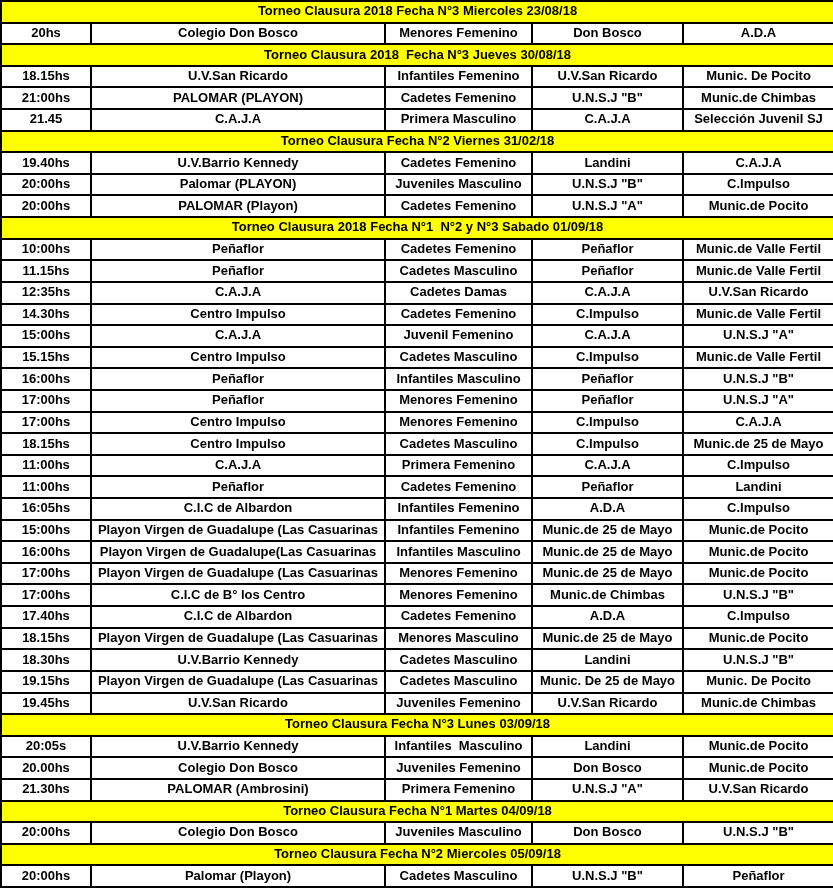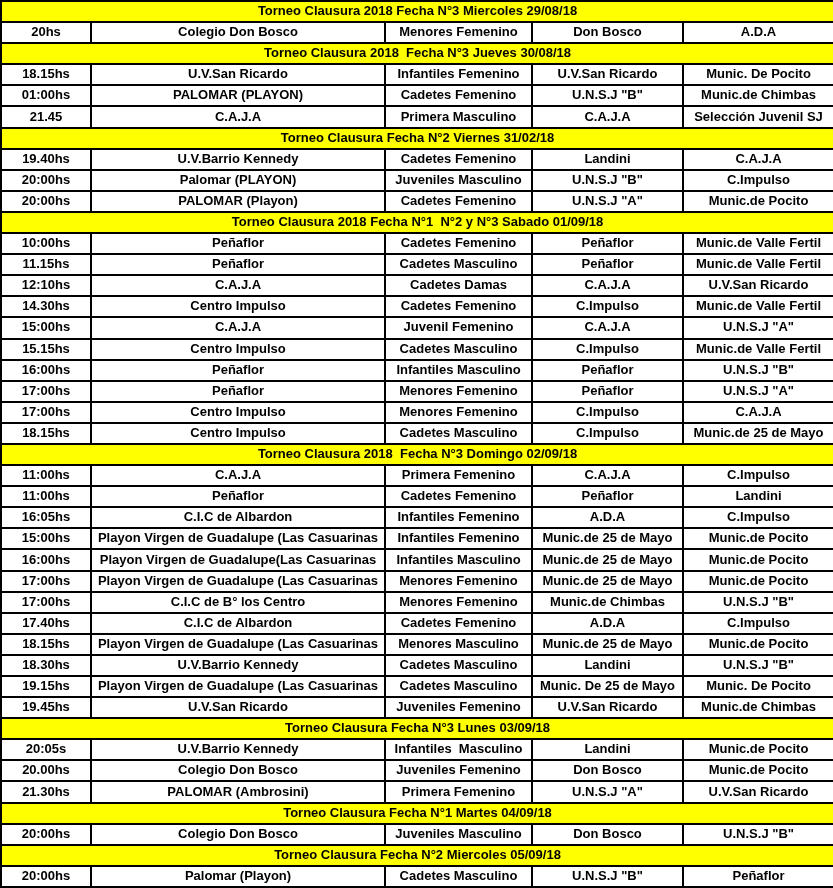--- a/index.html
+++ b/index.html
@@ -50,41 +50,41 @@
 <table class="schedule">
   <colgroup>
     <col style="width:90px">
     <col style="width:294px">
     <col style="width:147px">
     <col style="width:151px">
     <col style="width:151px">
   </colgroup>
   <tbody>
       <tr>
-        <td colspan="5" class="section-header">Torneo Clausura 2018 Fecha N°3 Miercoles 29/08/18</td>
+        <td colspan="5" class="section-header">Torneo Clausura 2018 Fecha N°3 Miercoles 23/08/18</td>
       </tr>
       <tr>
         <td>20hs</td>
         <td>Colegio Don Bosco</td>
         <td>Menores Femenino</td>
         <td>Don Bosco</td>
         <td>A.D.A</td>
       </tr>
       <tr>
         <td colspan="5" class="section-header">Torneo Clausura 2018  Fecha N°3 Jueves 30/08/18</td>
       </tr>
       <tr>
         <td>18.15hs</td>
         <td>U.V.San Ricardo</td>
         <td>Infantiles Femenino</td>
         <td>U.V.San Ricardo</td>
         <td>Munic. De Pocito</td>
       </tr>
       <tr>
-        <td>01:00hs</td>
+        <td>21:00hs</td>
         <td>PALOMAR (PLAYON)</td>
         <td>Cadetes Femenino</td>
         <td>U.N.S.J "B"</td>
         <td>Munic.de Chimbas</td>
       </tr>
       <tr>
         <td>21.45</td>
         <td>C.A.J.A</td>
         <td>Primera Masculino</td>
         <td>C.A.J.A</td>
@@ -125,21 +125,21 @@
         <td>Munic.de Valle Fertil</td>
       </tr>
       <tr>
         <td>11.15hs</td>
         <td>Peñaflor</td>
         <td>Cadetes Masculino</td>
         <td>Peñaflor</td>
         <td>Munic.de Valle Fertil</td>
       </tr>
       <tr>
-        <td>12:10hs</td>
+        <td>12:35hs</td>
         <td>C.A.J.A</td>
         <td class="align-left">Cadetes Damas</td>
         <td>C.A.J.A</td>
         <td>U.V.San Ricardo</td>
       </tr>
       <tr>
         <td>14.30hs</td>
         <td>Centro Impulso</td>
         <td class="align-left">Cadetes Femenino</td>
         <td>C.Impulso</td>
@@ -179,23 +179,20 @@
         <td class="align-left">Menores Femenino</td>
         <td>C.Impulso</td>
         <td>C.A.J.A</td>
       </tr>
       <tr>
         <td>18.15hs</td>
         <td>Centro Impulso</td>
         <td class="align-left">Cadetes Masculino</td>
         <td>C.Impulso</td>
         <td>Munic.de 25 de Mayo</td>
-      </tr>
-      <tr>
-        <td colspan="5" class="section-header">Torneo Clausura 2018  Fecha N°3 Domingo 02/09/18</td>
       </tr>
       <tr>
         <td>11:00hs</td>
         <td>C.A.J.A</td>
         <td>Primera Femenino</td>
         <td>C.A.J.A</td>
         <td>C.Impulso</td>
       </tr>
       <tr>
         <td>11:00hs</td>

